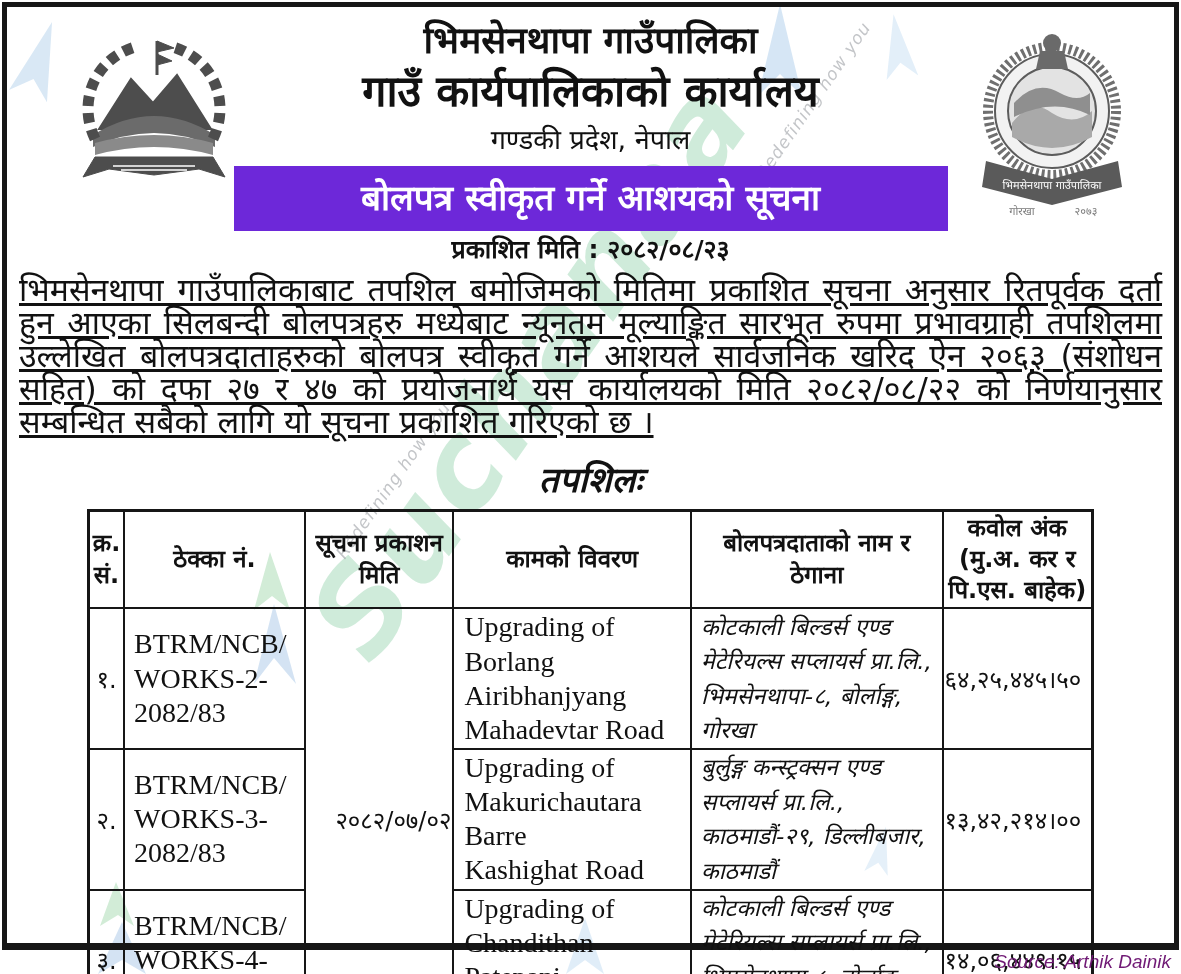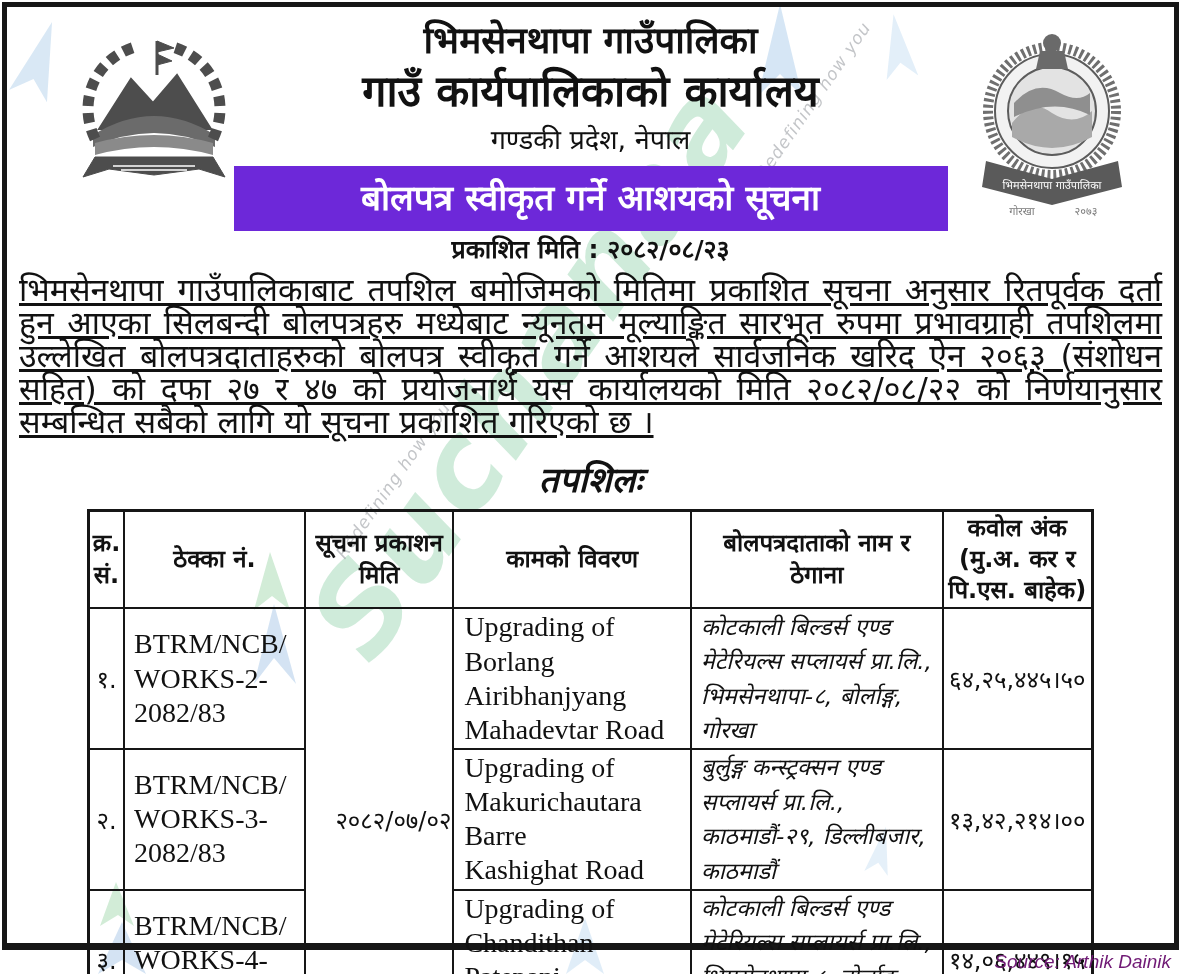--- a/index.html
+++ b/index.html
@@ -36,21 +36,21 @@
           height:98px;vertical-align:middle;line-height:1.3;}
   .tbl td{vertical-align:middle;}
   .row-h{height:113px;}
   .c-sn{text-align:center;font-size:24px;}
   .c-contract{font-family:"Liberation Serif","DejaVu Serif",serif;font-size:28px;
               line-height:1.22;white-space:pre-line;padding-left:9px;}
   .c-date{text-align:right;font-size:24px;}
   .c-work{font-family:"Liberation Serif","DejaVu Serif",serif;font-size:28px;
           line-height:1.22;white-space:pre-line;padding-left:10px;}
   .c-bidder{font-size:23px;line-height:1.5;padding:0 9px;font-style:italic;}
-  .c-amount{font-size:24px;text-align:center;}
+  .c-amount{font-size:24px;text-align:left;}
   .sign{font-size:25px;font-weight:600;text-align:right;padding-right:14px;margin-top:6px;}
   .source{position:absolute;right:10px;top:951px;z-index:1;font-family:"Liberation Sans",sans-serif;
           font-style:italic;font-size:19px;color:#701a75;}
   
   .emblem{position:absolute;left:58px;top:24px;z-index:2;}
   .seal{position:absolute;left:963px;top:12px;z-index:2;}
 </style>
 </head>
 <body>
 

